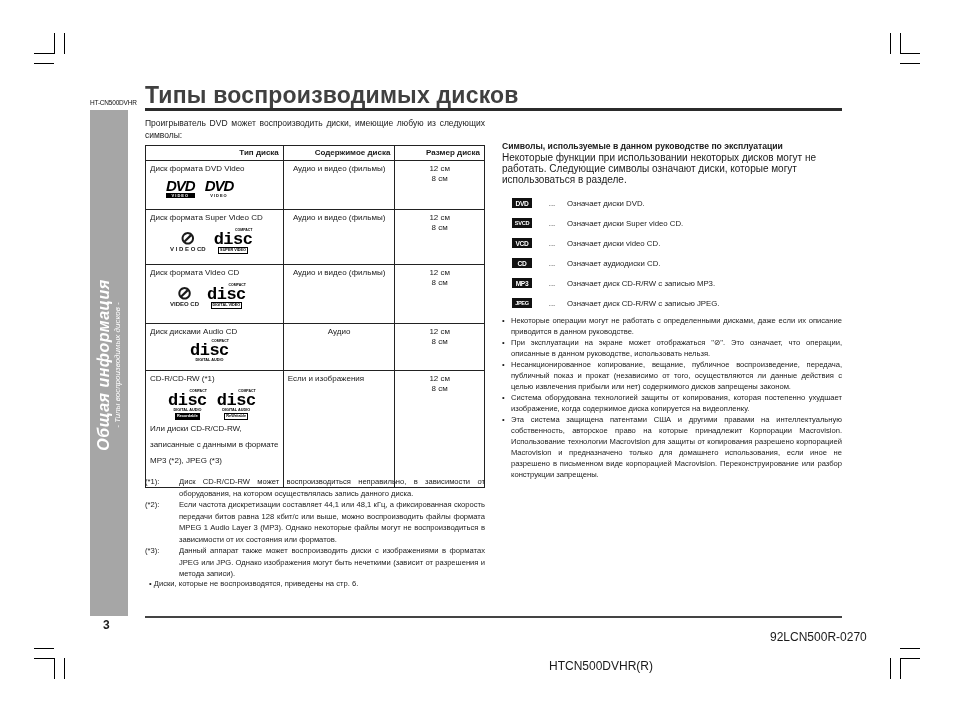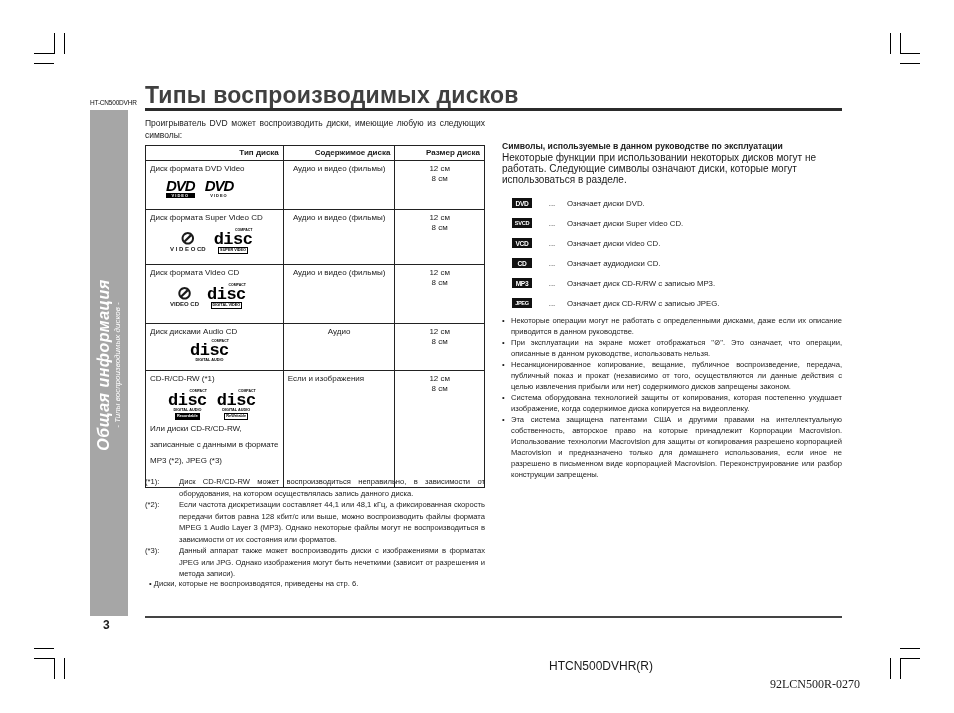--- a/index.html
+++ b/index.html
@@ -14,21 +14,21 @@
 
   .side-tab { position: absolute; left: 90px; top: 110px; width: 38px; height: 506px; background: #a6a6a6; }
   .side-text { position: absolute; left: 109px; top: 365px; transform: translate(-50%, -50%) rotate(-90deg); white-space: nowrap; color: #fff; text-align: center; }
   .side-main { font-size: 16px; font-style: italic; font-weight: bold; letter-spacing: 0.5px; display: block; line-height: 18px; }
   .side-sub { font-size: 8px; font-style: italic; display: block; line-height: 10px; }
 
   .page-num { position: absolute; left: 103px; top: 618px; font-size: 12px; font-weight: bold; }
   .bottom-rule { position: absolute; left: 145px; top: 616px; width: 697px; height: 2px; background: #444; }
 
   .footer-model { position: absolute; left: 549px; top: 659px; font-size: 12px; }
-  .footer-code { position: absolute; left: 770px; top: 677px; font-size: 12px; font-family: Liberation Serif, serif; }
+  .footer-code { position: absolute; left: 770px; top: 630px; font-size: 12px; }
 
   .intro { position: absolute; left: 145px; top: 117px; width: 340px; font-size: 8.5px; line-height: 12px; text-align: justify; }
 
   table.discs { position: absolute; left: 145px; top: 145px; width: 340px; border-collapse: collapse; font-size: 8px; }
   table.discs th, table.discs td { border: 1px solid #222; vertical-align: top; padding: 3px 4px; }
   table.discs th { font-weight: bold; text-align: right; height: 15px; padding: 2px 4px; }
   table.discs td.c { text-align: center; }
   table.discs td { line-height: 10px; }
   .col1 { width: 138px; } .col2 { width: 112px; margin-left: 20px; } .col3 { width: 90px; }
   .logos { display: flex; align-items: center; gap: 8px; margin: 5px 0 0 12px; }

